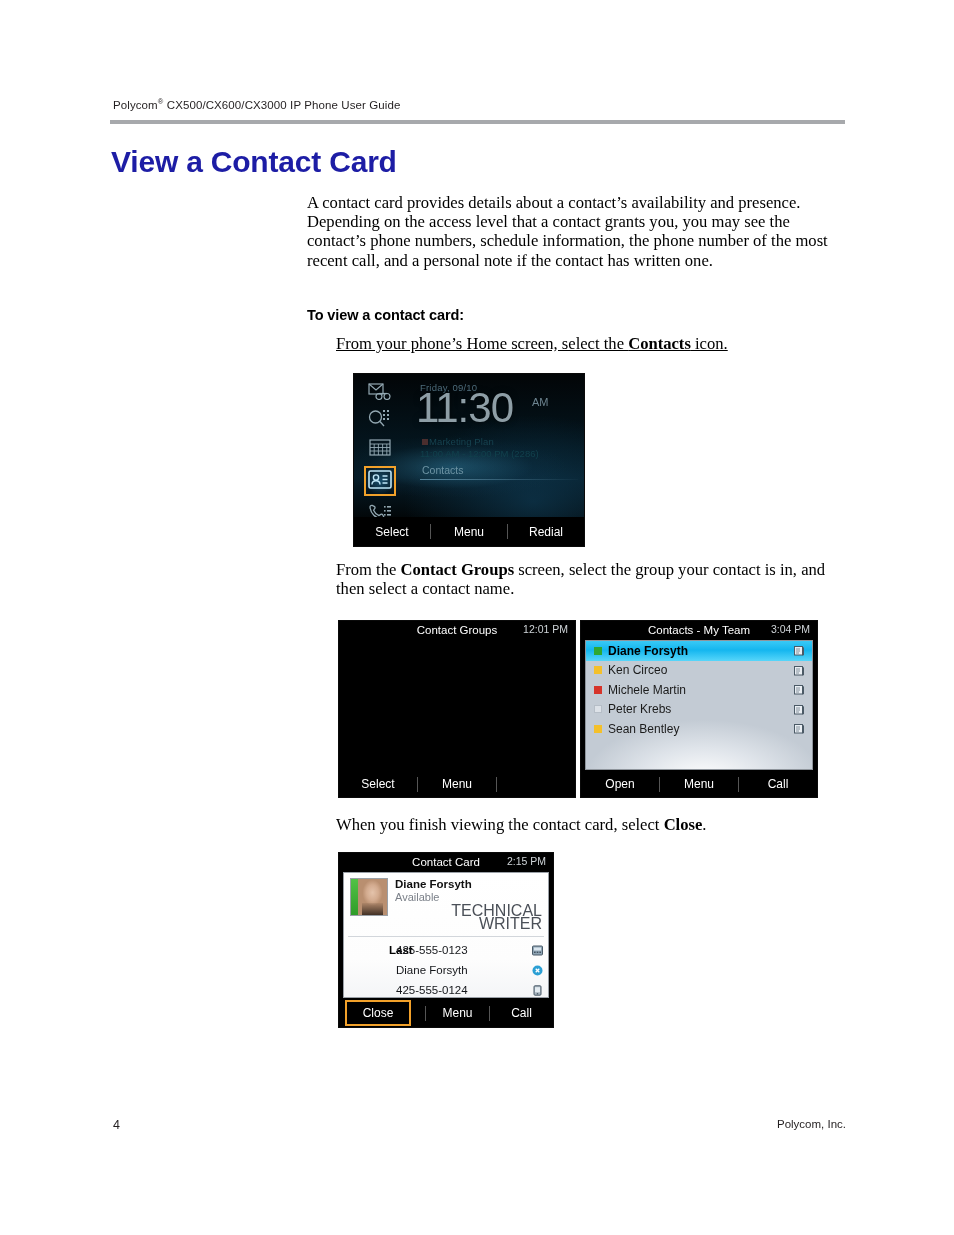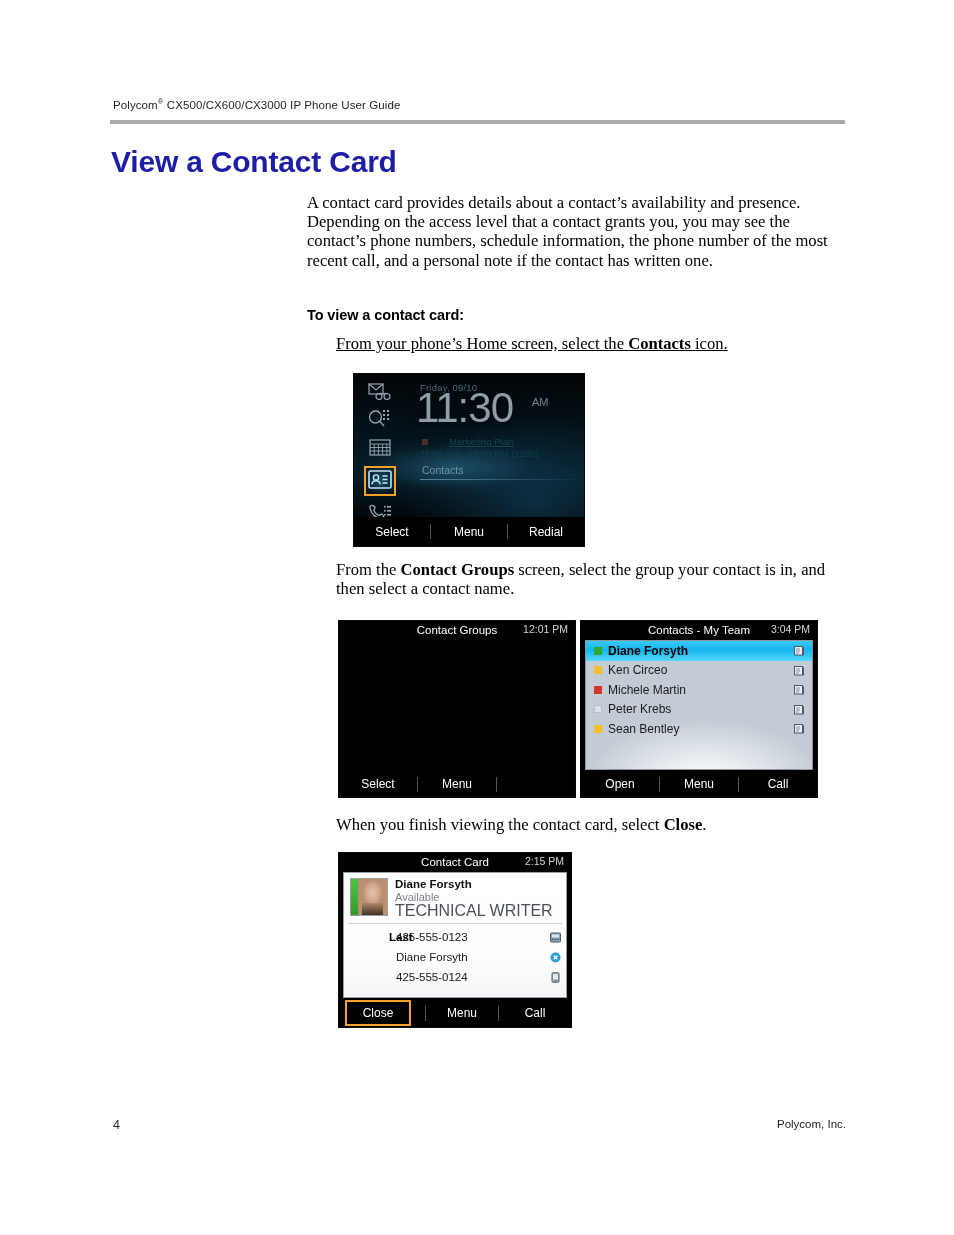--- a/index.html
+++ b/index.html
@@ -122,21 +122,21 @@
   }
   .home-ampm {
     position: absolute; left: 178px; top: 22px;
     font-family: Liberation Sans, sans-serif;
     font-size: 11px; color: #6d8490;
   }
   .home-meeting {
     position: absolute; left: 68px; top: 62px;
     font-family: "Liberation Sans", sans-serif;
     font-size: 9.5px; color: #16424f; letter-spacing: 0.1px;
-    display: flex; align-items: center; gap: 21px; text-decoration: underline;
+    display: flex; align-items: center; gap: 1px;
   }
   .home-meeting .sq { width: 6px; height: 6px; background: #4a2e2e; display: inline-block; }
   .home-meeting2 {
     position: absolute; left: 66px; top: 74px;
     font-family: "Liberation Sans", sans-serif;
     font-size: 9.5px; color: #11404c;
   }
   .home-contacts-label {
     position: absolute; left: 68px; top: 90px;
     font-family: "Liberation Sans", sans-serif;
@@ -194,21 +194,21 @@
     color: #000; font-weight: bold;
   }
   .ls-row .presence { width: 8px; height: 8px; flex: 0 0 8px; }
   .ls-row .rowicon { margin-left: auto; margin-right: 8px; display: flex; }
   .ls-softkeys {
     position: absolute; left: 0; bottom: 0; width: 100%; height: 26px;
     background: #000; display: flex; align-items: center;
   }
 
   
-  .card { left: 338px; top: 852px; width: 234px; height: 176px; }
+  .card { left: 338px; top: 852px; width: 216px; height: 176px; }
   .card-panel {
     position: absolute; left: 4px; right: 4px; top: 19px; bottom: 29px;
     background: linear-gradient(180deg, #ffffff 0%, #fdfdfd 70%, #f4f5f7 100%);
     border: 1px solid #9aa0a7;
     overflow: hidden;
   }
   .card-top { display: flex; padding: 5px 6px 4px 6px; gap: 7px; }
   .card-photo-wrap {
     width: 38px; height: 38px; border: 1px solid #9aa0a7;
     display: flex; background: #fff; flex: 0 0 auto;

